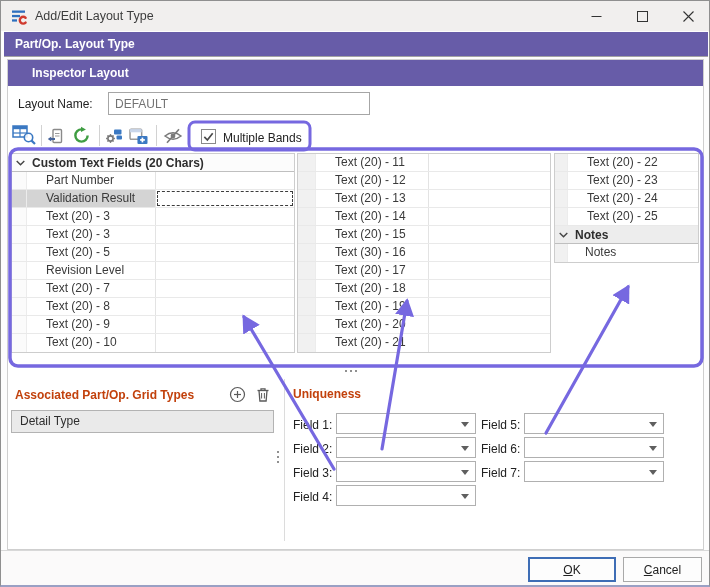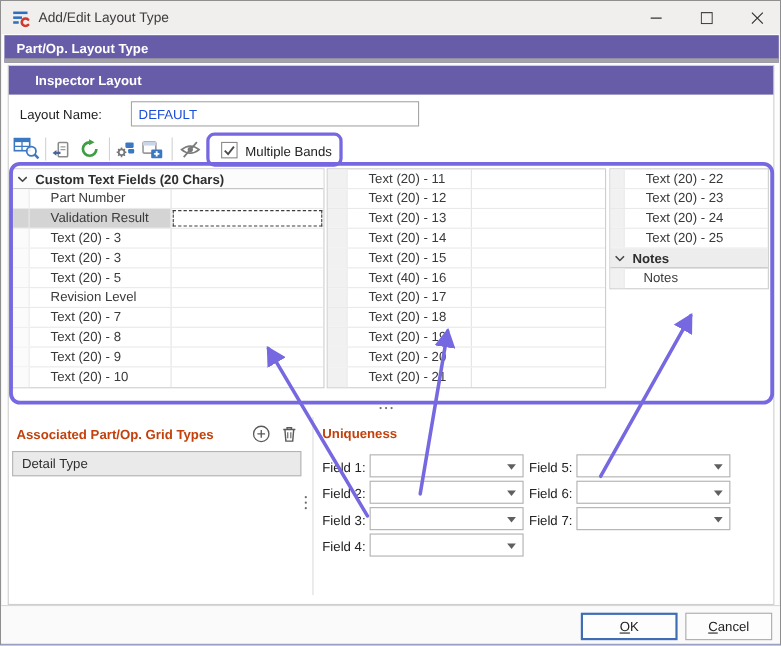--- a/index.html
+++ b/index.html
@@ -3,25 +3,25 @@
 <meta charset="utf-8">
 <style>
   html,body{margin:0;padding:0;background:#e8e8e8;}
   *{box-sizing:border-box;}
   body{width:710px;height:587px;overflow:hidden;font-family:"Liberation Sans",sans-serif;}
   .dialog{position:relative;width:710px;height:587px;background:#fdfdfd;border:1px solid #8f8f8f;border-bottom:2px solid #9aa0c4;overflow:hidden;}
   .titlebar{position:absolute;left:0;top:0;width:710px;height:30px;background:#f1efee;}
   .app-logo{position:absolute;left:10px;top:7px;}
   .win-title{position:absolute;left:34px;top:0;height:30px;line-height:30px;font-size:12.5px;color:#3d3d3d;}
   .win-btn{position:absolute;top:0;width:46px;height:30px;display:flex;align-items:center;justify-content:center;background:transparent;border:none;padding:0;cursor:default;}
-  .banner{position:absolute;left:3px;top:31px;width:704px;height:25px;background:var(--header_purple,#675CA8);border-bottom:4px solid #a3a3a3;color:#fff;font-weight:bold;font-size:12px;line-height:24px;padding-left:11px;}
+  .banner{position:absolute;left:3px;top:31px;width:704px;height:25px;background:var(--header_purple,#675CA8);border-bottom:1px solid #a3a3a3;color:#fff;font-weight:bold;font-size:12px;line-height:24px;padding-left:11px;}
   .groupbox{position:absolute;left:6px;top:58px;width:697px;height:491px;border:1px solid #cfcfcf;background:#fff;}
   .inspector-bar{position:absolute;left:7px;top:59px;width:695px;height:26px;background:var(--header_purple,#675CA8);color:#fff;font-weight:bold;font-size:12px;line-height:26px;padding-left:24px;}
   .lbl{font-size:12px;color:#222;position:absolute;}
-  .layout-input{position:absolute;left:118px;top:91px;width:262px;height:23px;border:1px solid #a6a6a6;font-size:12px;color:#1d4ed8;padding:0 6px;font-family:"Liberation Sans",sans-serif;background:#fff;}
+  .layout-input{position:absolute;left:107px;top:91px;width:262px;height:23px;border:1px solid #a6a6a6;font-size:12px;color:#737373;padding:0 6px;font-family:"Liberation Sans",sans-serif;background:#fff;}
   .tb-icon{position:absolute;background:transparent;border:none;padding:0;display:flex;align-items:center;justify-content:center;}
   .tb-sep{position:absolute;top:124px;width:1px;height:21px;background:#d2d2d2;}
   .checkbox{position:absolute;left:200px;top:128px;width:15px;height:15px;border:1px solid #8a8a8a;background:#fff;display:flex;align-items:center;justify-content:center;}
   
   .band{position:absolute;background:#fff;border:1px solid #cdcdcd;}
   .vrow{height:18px;display:flex;border-bottom:1px solid #e9e9e9;font-size:12px;color:#3a3a3a;}
   .vrow:last-child{border-bottom:none;}
   .gutter{border-right:1px solid #ececec;background:#fbfbfb;flex:0 0 auto;}
   .g2 .gutter,.g3 .gutter{background:#f1f1f1;}
   .labelcell{flex:0 0 auto;padding-left:19px;line-height:17px;white-space:nowrap;overflow:hidden;}
@@ -236,21 +236,21 @@
         <span class="labelcell" style="width:112px;">Text (20) - 14</span>
         <span class="valuecell"></span>
       </div>
     <div class="vrow">
         <span class="gutter" style="width:18px;"></span>
         <span class="labelcell" style="width:112px;">Text (20) - 15</span>
         <span class="valuecell"></span>
       </div>
     <div class="vrow">
         <span class="gutter" style="width:18px;"></span>
-        <span class="labelcell" style="width:112px;">Text (40) - 16</span>
+        <span class="labelcell" style="width:112px;">Text (30) - 16</span>
         <span class="valuecell"></span>
       </div>
     <div class="vrow">
         <span class="gutter" style="width:18px;"></span>
         <span class="labelcell" style="width:112px;">Text (20) - 17</span>
         <span class="valuecell"></span>
       </div>
     <div class="vrow">
         <span class="gutter" style="width:18px;"></span>
         <span class="labelcell" style="width:112px;">Text (20) - 18</span>

